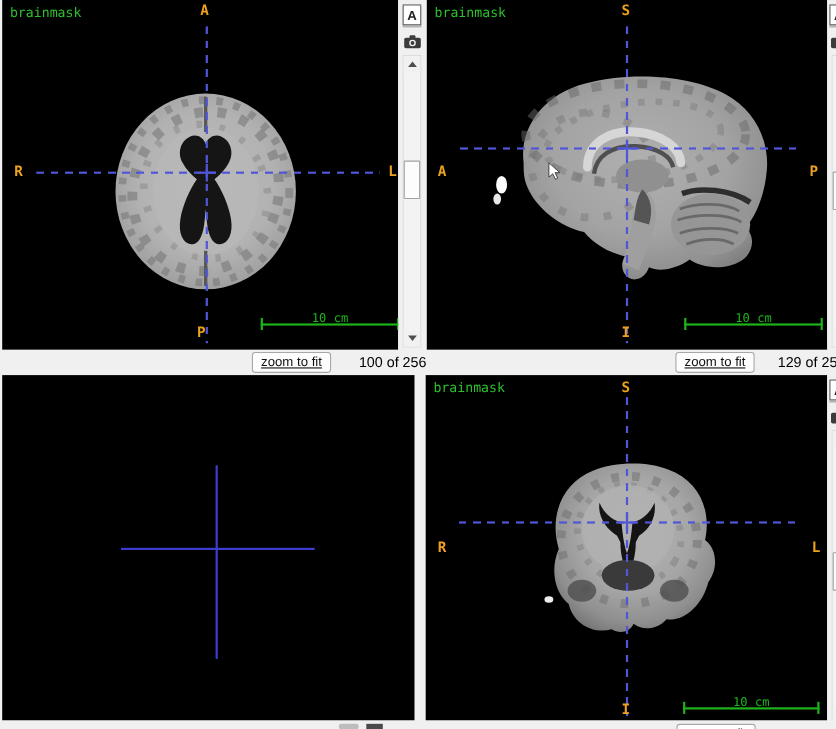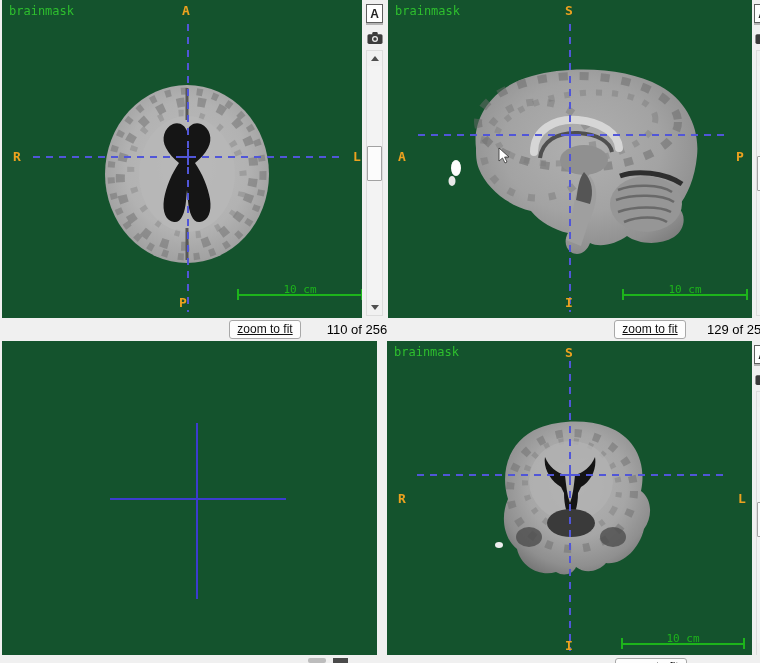--- a/index.html
+++ b/index.html
@@ -1,19 +1,19 @@
 <!DOCTYPE html>
 <html><head>
 <meta charset="utf-8">
 <style>
   html,body{margin:0;padding:0;background:#d8d8d8;}
   #app{position:relative;width:760px;height:663px;overflow:hidden;background:#f0f0f0;
        font-family:"Liberation Sans",sans-serif;}
   .abs{position:absolute;}
-  .panel{position:absolute;background:#14532d;overflow:hidden;}
+  .panel{position:absolute;background:#000000;overflow:hidden;}
   .vol-label{position:absolute;left:7px;top:4px;color:#2ebf2e;
              font:12px "DejaVu Sans Mono",monospace;}
   .orient{position:absolute;color:#eda21f;font:bold 13px "DejaVu Sans Mono",monospace;
           transform:translateX(-50%);z-index:6;}
   .orient.side{transform:none;}
   .vdash{position:absolute;width:2px;z-index:4;
          background:repeating-linear-gradient(180deg,#5156d8 0 7px,transparent 7px 13px);}
   .hdash{position:absolute;height:2px;z-index:4;
          background:repeating-linear-gradient(90deg,#5156d8 0 7px,transparent 7px 13px);}
   .xsolid-v{position:absolute;width:2px;height:16px;background:#5156d8;z-index:5;}
@@ -174,21 +174,21 @@
     </svg>
     <div class="scrollbar" style="left:4px;top:50px;height:266px;">
       <div class="sb-up"></div>
       <div class="sb-thumb" style="top:105px;height:35px;"></div>
       <div class="sb-dn"></div>
     </div>
   </div>
 
   <div class="chrome" style="left:0;top:318px;width:760px;height:23px;">
     <div class="ztf-btn" style="left:229px;top:2px;">zoom to fit</div>
-    <div class="slice-ind" style="left:322px;top:2px;width:70px;text-align:center;">110 of 256</div>
+    <div class="slice-ind" style="left:322px;top:2px;width:70px;text-align:center;">100 of 256</div>
     <div class="ztf-btn" style="left:614px;top:2px;">zoom to fit</div>
     <div class="slice-ind" style="left:707px;top:2px;width:70px;">129 of 256</div>
   </div>
 
   <div class="panel" style="left:2px;top:341px;width:375px;height:314px;">
     <div class="abs" style="left:194px;top:82px;width:2px;height:176px;background:#3c3ccd;"></div>
     <div class="abs" style="left:108px;top:157px;width:176px;height:2px;background:#3c3ccd;"></div>
   </div>
 
   <div class="chrome" style="left:377px;top:341px;width:10px;height:314px;"></div>

